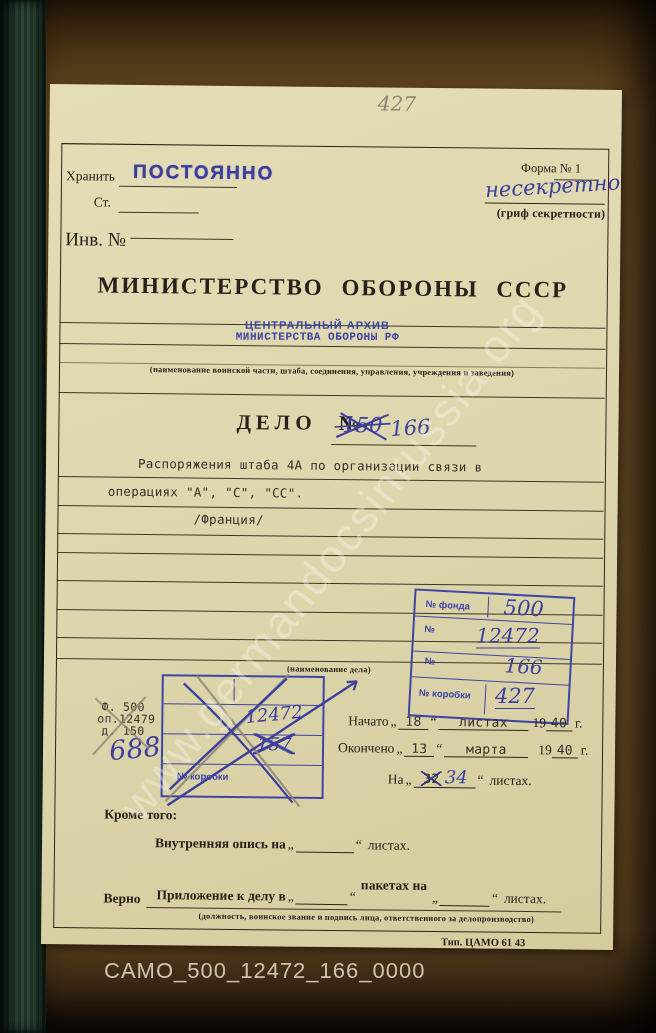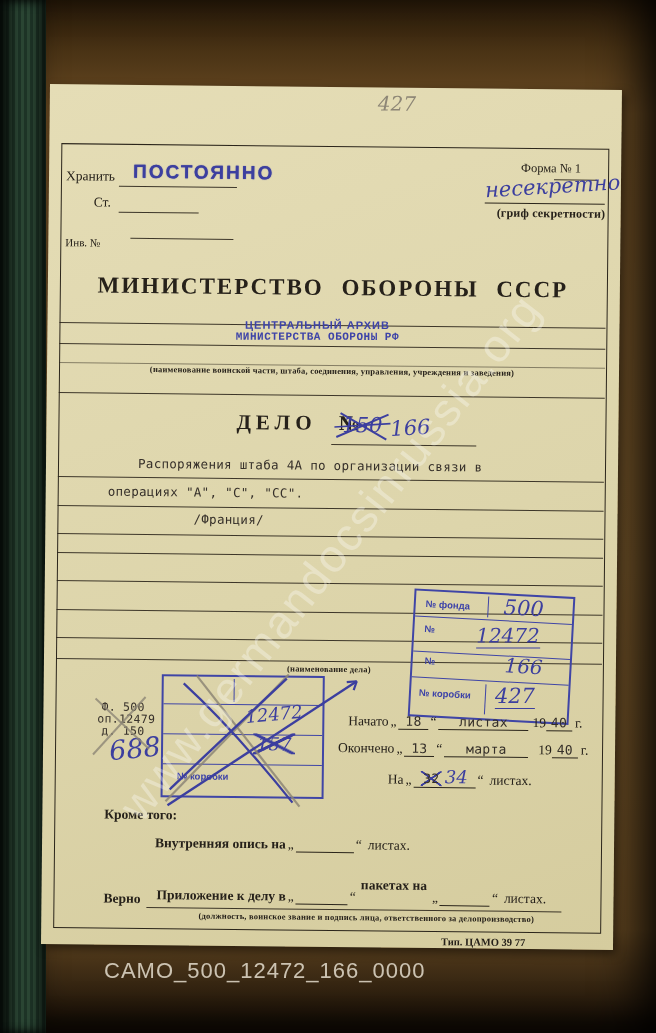--- a/index.html
+++ b/index.html
@@ -52,21 +52,21 @@
 
     <div class="abs pencil" style="left:328px;top:4px;font-size:20px;font-family:'DejaVu Serif',serif;font-style:italic;">427</div>
 
     <div class="abs border-rect"></div>
 
     <div class="abs serif" style="left:17px;top:84px;font-size:13.5px;">Хранить</div>
     <div class="abs rule" style="left:70px;top:101px;width:118px;"></div>
     <div class="abs blue" style="left:84px;top:76px;font-size:19px;font-weight:bold;letter-spacing:2px;font-family:'Liberation Sans',sans-serif;text-shadow:0 0 1px #3c3f9f;">ПОСТОЯННО</div>
     <div class="abs serif" style="left:45px;top:110px;font-size:13.5px;">Ст.</div>
     <div class="abs rule" style="left:70px;top:127px;width:80px;"></div>
-    <div class="abs serif" style="left:17px;top:152px;font-size:11px;">Инв. №</div>
+    <div class="abs serif" style="left:17px;top:144px;font-size:19px;">Инв. №</div>
     <div class="abs rule" style="left:82px;top:153px;width:103px;"></div>
 
     <div class="abs serif" style="left:472px;top:72px;font-size:12.5px;">Форма №  1</div>
     <div class="abs rule" style="left:505px;top:90px;width:43px;"></div>
     <div class="abs hand" style="left:436px;top:85px;font-size:21px;transform:rotate(-4deg);">несекретно</div>
     <div class="abs rule" style="left:436px;top:114px;width:120px;border-top-color:#2b251b;"></div>
     <div class="abs serif cap" style="left:448px;top:117px;font-size:12px;">(гриф секретности)</div>
 
     <div class="abs serif" style="left:12px;top:188px;width:546px;text-align:center;font-size:23px;font-weight:bold;letter-spacing:2px;word-spacing:10px;">МИНИСТЕРСТВО ОБОРОНЫ СССР</div>
 
@@ -194,20 +194,20 @@
       <span style="margin:12px 3px;font-weight:bold;">пакетах на</span>
       <span class="q">„</span>
       <span class="field" style="width:50px;"></span>
       <span class="q">“</span>
       <span style="margin-left:4px;">листах.</span>
     </div>
 
     <div class="abs serif" style="left:62px;top:806px;font-size:13.5px;font-weight:bold;">Верно</div>
     <div class="abs rule" style="left:105px;top:822px;width:415px;"></div>
     <div class="abs serif cap" style="left:130px;top:825px;width:390px;text-align:center;font-size:8.5px;">(должность, воинское звание и подпись лица, ответственного за делопроизводство)</div>
-    <div class="abs serif" style="left:400px;top:848px;font-size:10.5px;font-weight:bold;">Тип. ЦАМО 39   77</div>
+    <div class="abs serif" style="left:400px;top:848px;font-size:10.5px;font-weight:bold;">Тип. ЦАМО 61   43</div>
   </div>
 
   <div class="abs camo" style="left:104px;top:958px;">CAMO_500_12472_166_0000</div>
 
   <div class="abs watermark" style="left:-20px;top:530px;">www.germandocsinrussia.org</div>
 
 </div>
 
 </body></html>

